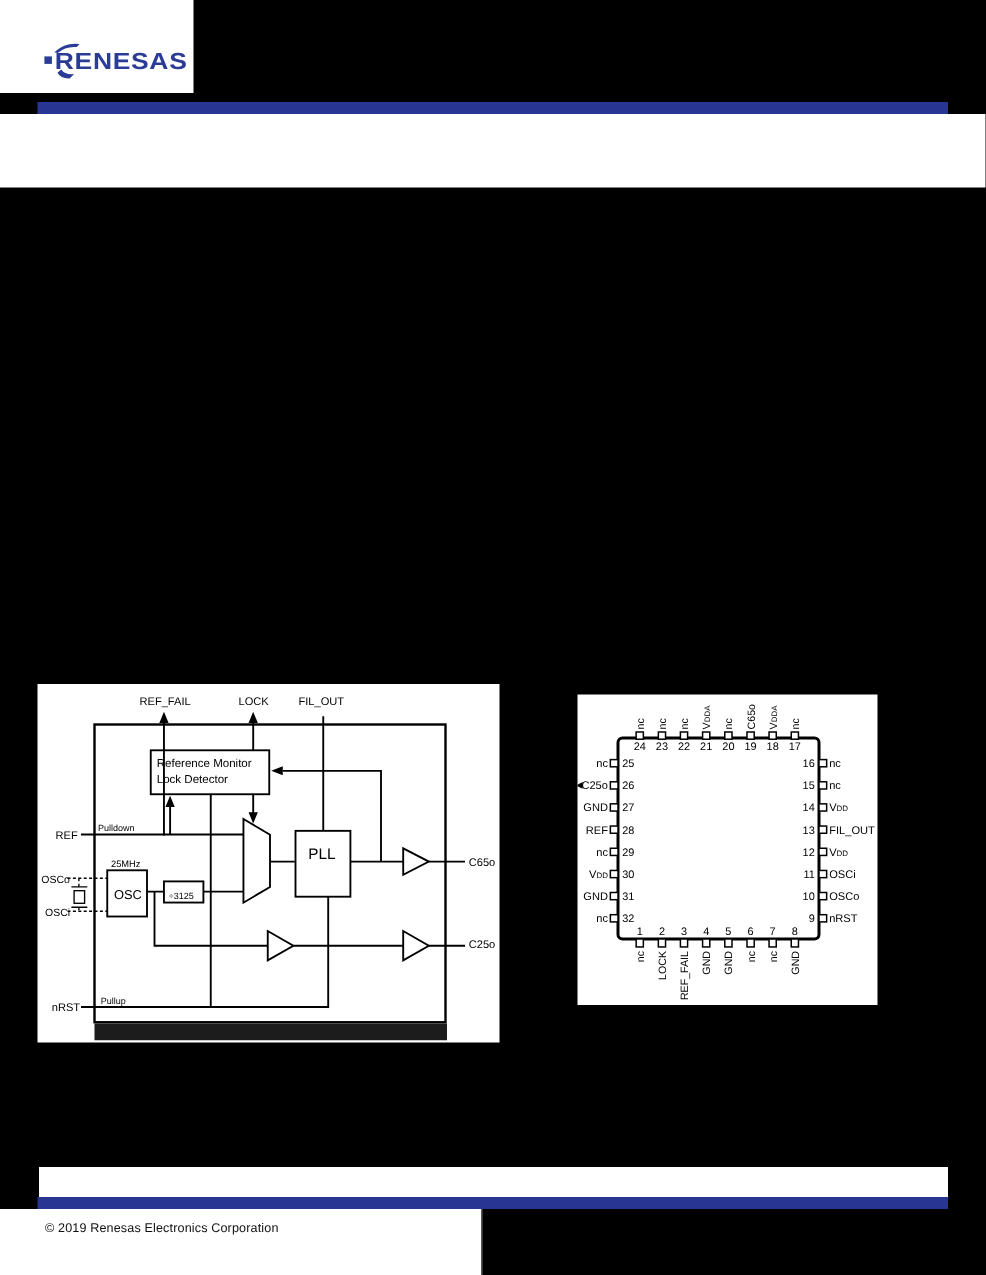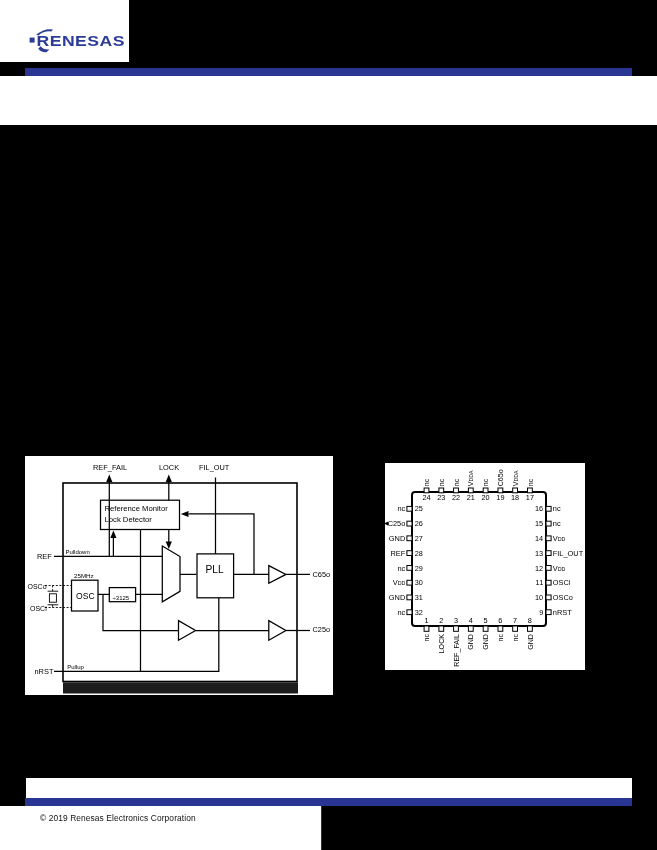--- a/index.html
+++ b/index.html
@@ -264,15 +264,15 @@
     <text transform="translate(532.5,634.0) rotate(-90)">GND</text>
   </g>
 </svg>
 
 <div class="abs" style="left:26px;top:778px;width:606px;height:20px;background:#fff;"></div>
 
 <div class="abs" style="left:25px;top:798px;width:607px;height:8px;background:#283593;"></div>
 
 <div class="abs" style="left:0;top:806px;width:321px;height:44px;background:#fff;"></div>
 
-<div class="abs" style="left:40px;top:812.5px;font-size:8.4px;color:#111;letter-spacing:0.1px;">© 2019 Renesas Electronics Corporation</div>
+<div class="abs" style="left:30px;top:812.5px;font-size:8.4px;color:#111;letter-spacing:0.1px;">© 2019 Renesas Electronics Corporation</div>
 
 <div class="abs" style="left:321px;top:806px;width:1px;height:44px;background:#333;"></div>
 
 </body></html>

